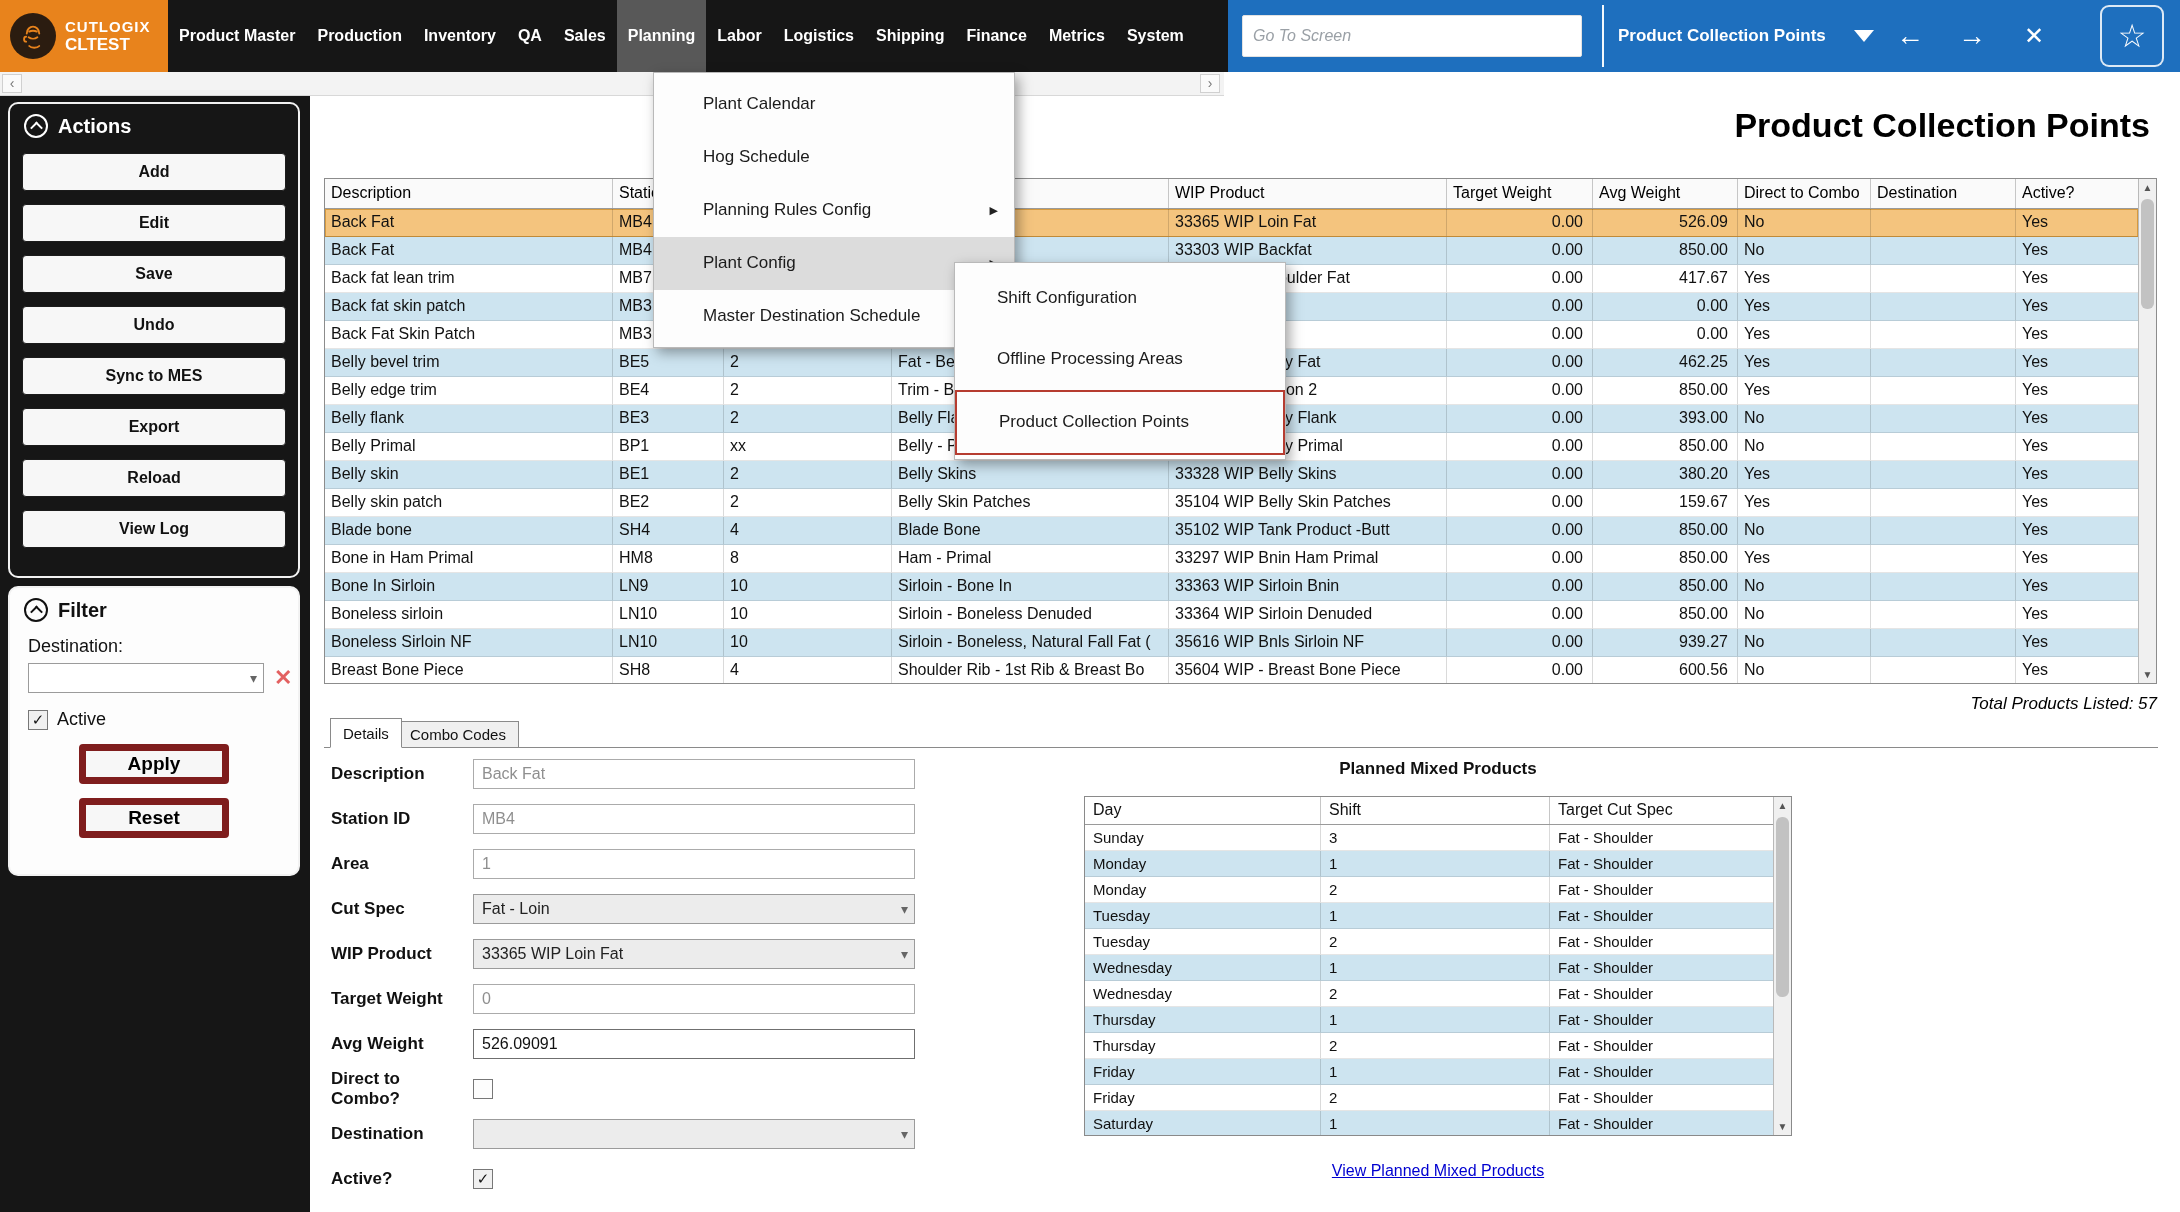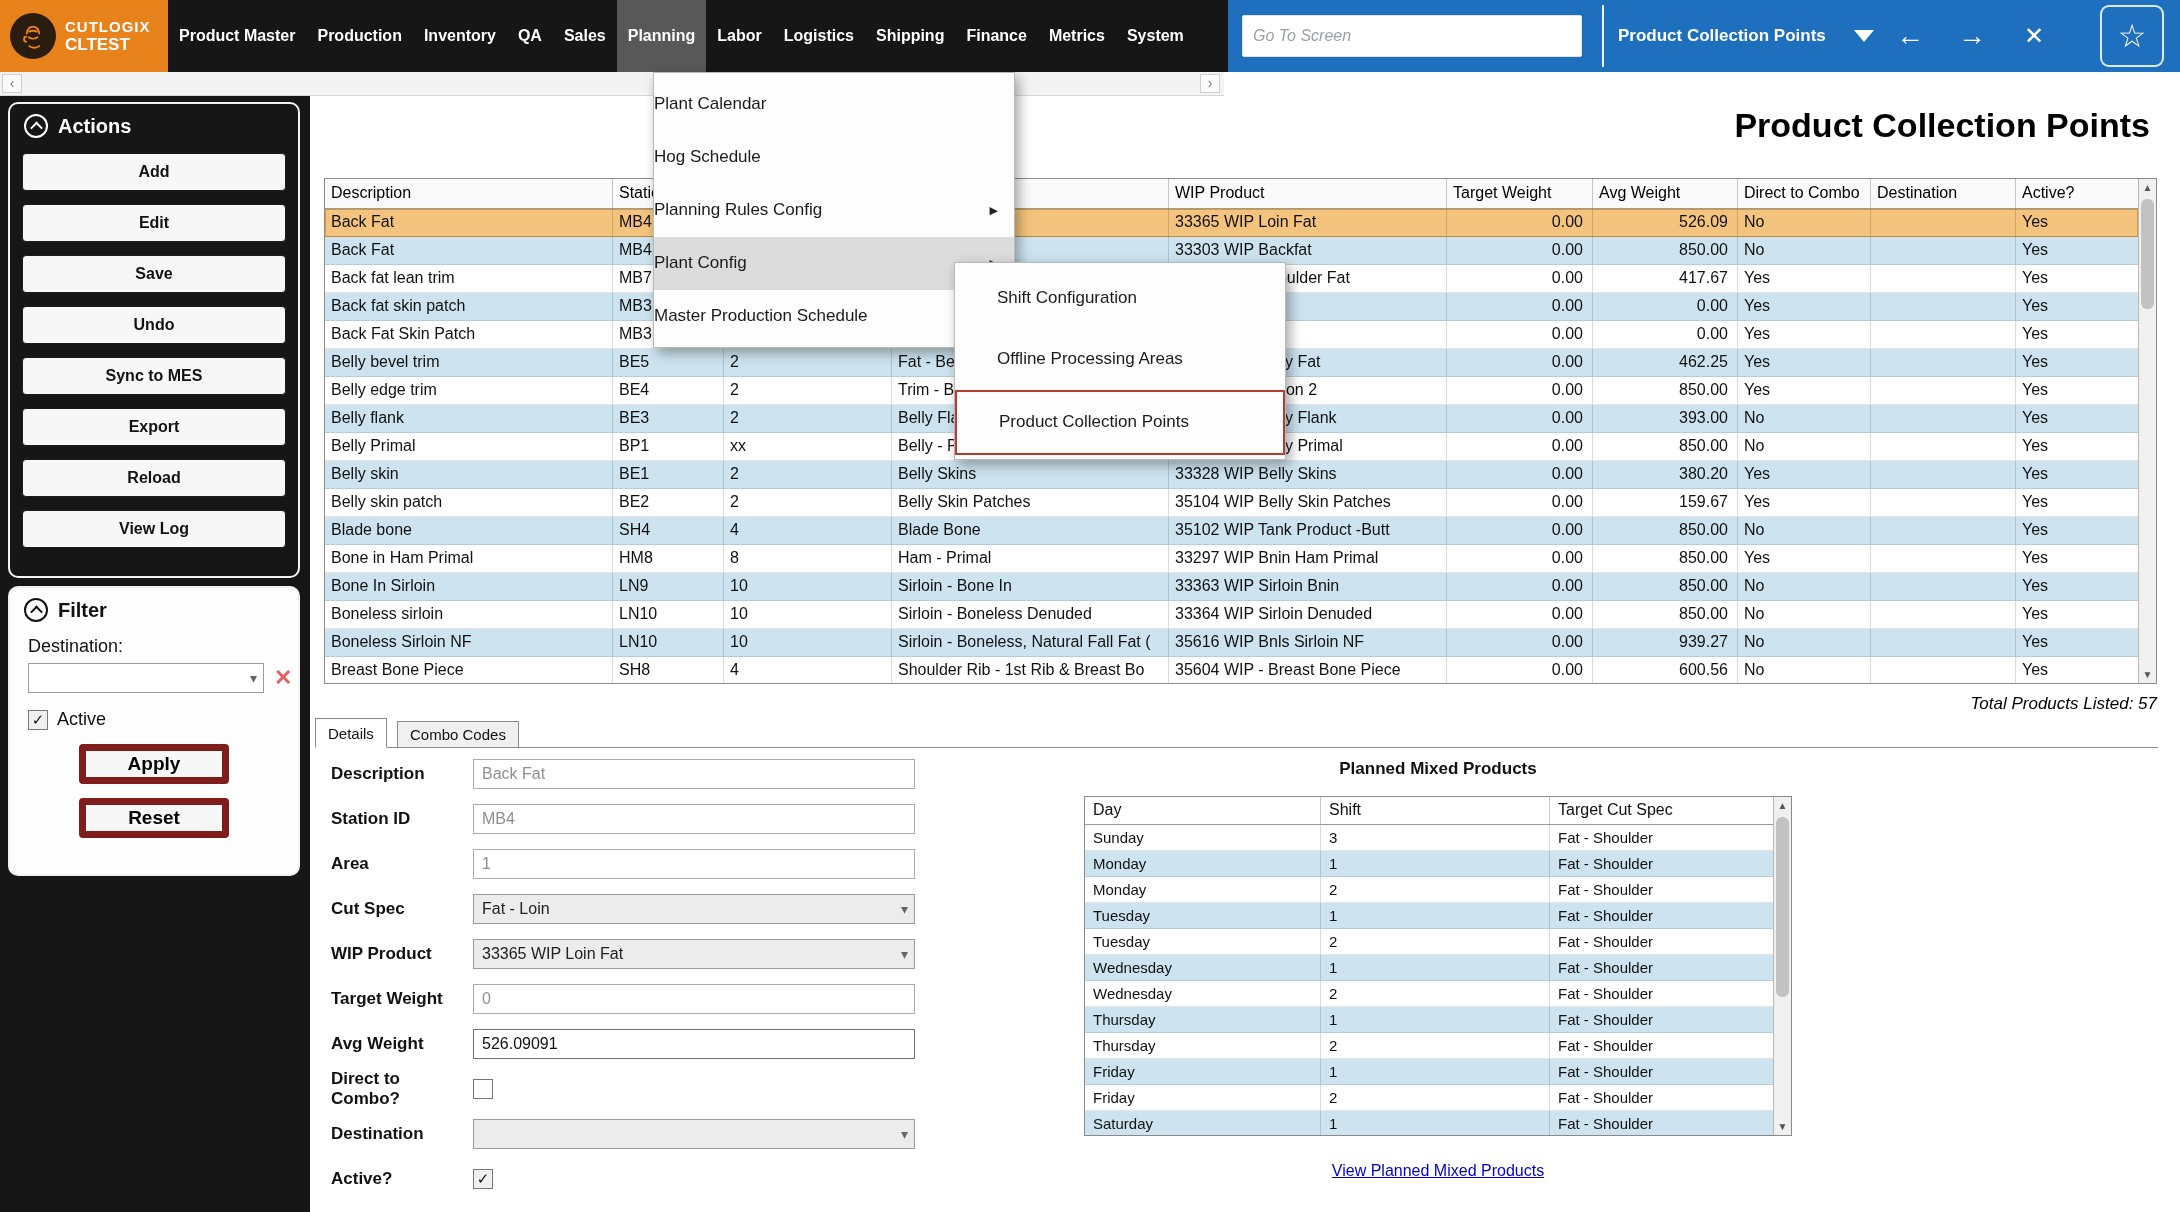--- a/index.html
+++ b/index.html
@@ -66,21 +66,21 @@
 .g-cell.num { text-align:right; padding-right:9px; }
 .vscroll { flex:none; width:18px; background:#f0f0f0; border-left:1px solid #b9b9b9; position:relative; }
 .sb-up,.sb-down { position:absolute; left:0; width:100%; height:17px; color:#555; font-size:10px; text-align:center; line-height:17px; cursor:pointer; }
 .sb-up { top:0; } .sb-down { bottom:0; }
 .sb-thumb { position:absolute; left:2px; width:13px; border-radius:6px; background:#c2c2c2; cursor:pointer; }
 .grid .sb-thumb { top:20px; height:110px; }
 .total-label { position:absolute; top:598px; right:23px; font-size:17px; font-style:italic; color:#000; }
 
 
 .tab { position:absolute; height:30px; display:flex; align-items:center; padding:0 12px; font-size:15px; border:1px solid #8a8a8a; cursor:pointer; }
-.tab.active { left:5px; top:622px; background:#fff; border-bottom:1px solid #fff; z-index:2; }
+.tab.active { left:20px; top:622px; background:#fff; border-bottom:1px solid #fff; z-index:2; }
 .tab.inactive { left:87px; top:625px; height:27px; background:#f0f0f0; }
 .tabpage { position:absolute; left:14px; top:651px; width:1834px; height:462px; border-top:1px solid #8a8a8a; }
 .field { position:absolute; left:7px; height:30px; display:flex; align-items:center; }
 .field-label { width:142px; font-weight:bold; font-size:17px; flex:none; }
 .textbox { width:442px; height:30px; border:1px solid #ababab; font-size:16px; padding:0 8px; font-family:"Liberation Sans",sans-serif; color:#111; background:#fff; }
 .textbox.muted { color:#8f8f8f; }
 .textbox.strong { border-color:#6f6f6f; }
 .form-select { width:442px; background:#ececec; }
 
 
@@ -93,21 +93,21 @@
 .mixed-row.alt { background:#cde4f0; }
 .m-cell { font-size:15px; padding:4px 8px 0; border-right:1px solid rgba(0,0,0,0.14); border-bottom:1px solid rgba(0,0,0,0.10); flex:none; overflow:hidden; white-space:nowrap; }
 .mixed-table .sb-thumb { top:20px; height:180px; }
 .mixed-link { position:absolute; left:774px; top:1066px; width:708px; text-align:center; }
 .mixed-link span { color:#0000d0; font-size:16px; text-decoration:underline; cursor:pointer; }
 
 
 .menu { position:absolute; background:#fdfdfd; border:1px solid #b9b9b9; box-shadow:4px 5px 12px rgba(0,0,0,0.35); display:flex; flex-direction:column; padding:4px 0; }
 .main-menu { left:653px; top:72px; width:362px; height:276px; z-index:60; }
 .sub-menu { left:954px; top:262px; width:332px; height:198px; z-index:61; }
-.menu-item { flex:1; display:flex; align-items:center; font-size:17px; color:#1b1b1b; position:relative; cursor:pointer; }
+.menu-item { flex:1; display:flex; align-items:center; padding-left:49px; font-size:17px; color:#1b1b1b; position:relative; cursor:pointer; }
 .sub-menu .menu-item { padding-left:42px; }
 .menu-item .sub-arrow { position:absolute; right:16px; font-size:11px; color:#222; }
 .menu-item.hl { background:#dcdcdc; }
 .menu-item.sel { border:2px solid #b63c30; }
 </style>
 </head>
 <body>
 
 <header class="topbar">
   <div class="logo">
@@ -578,20 +578,20 @@
     </div>
     <div class="menu-item">
       <span>Planning Rules Config</span>
       <span class="sub-arrow">▶</span>
     </div>
     <div class="menu-item hl">
       <span>Plant Config</span>
       <span class="sub-arrow">▶</span>
     </div>
     <div class="menu-item">
-      <span>Master Production Schedule</span>
+      <span>Master Destination Schedule</span>
     </div>
   </div>
 <div class="menu sub-menu">
     <div class="menu-item">Shift Configuration</div>
     <div class="menu-item">Offline Processing Areas</div>
     <div class="menu-item sel">Product Collection Points</div>
   </div>
 
 </body></html>

